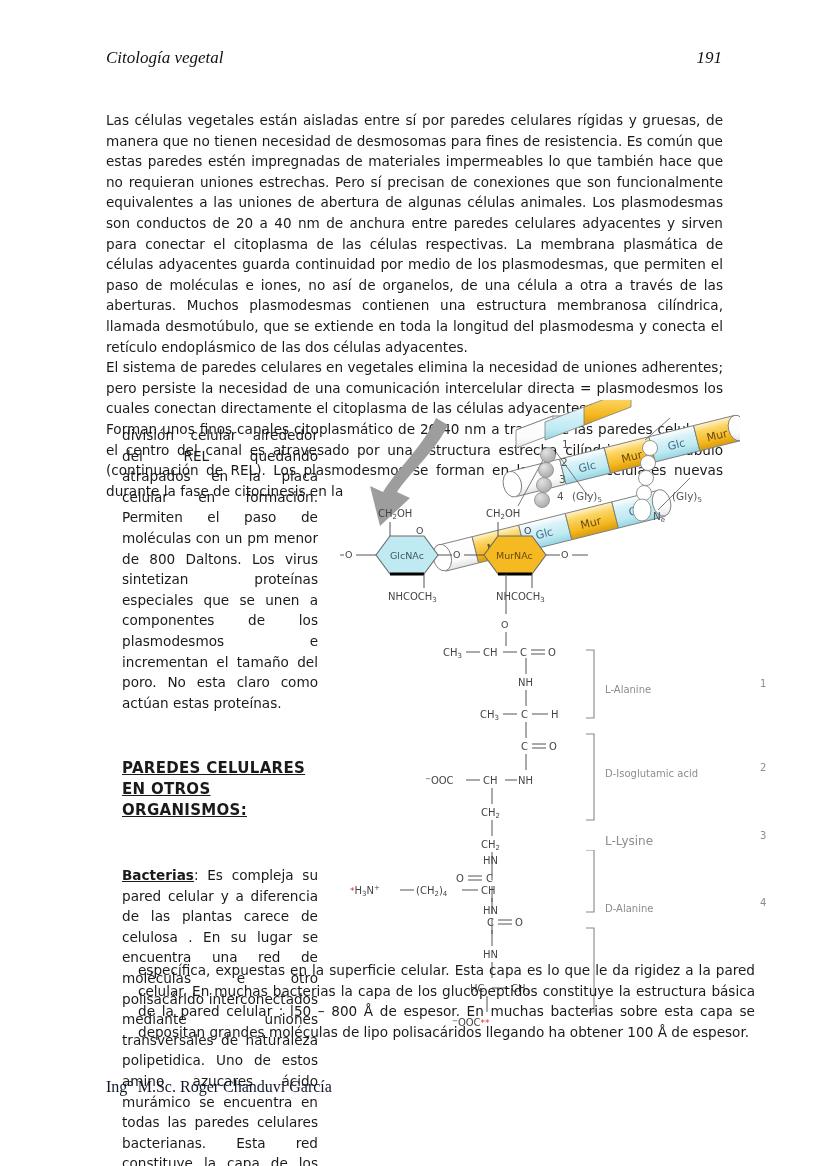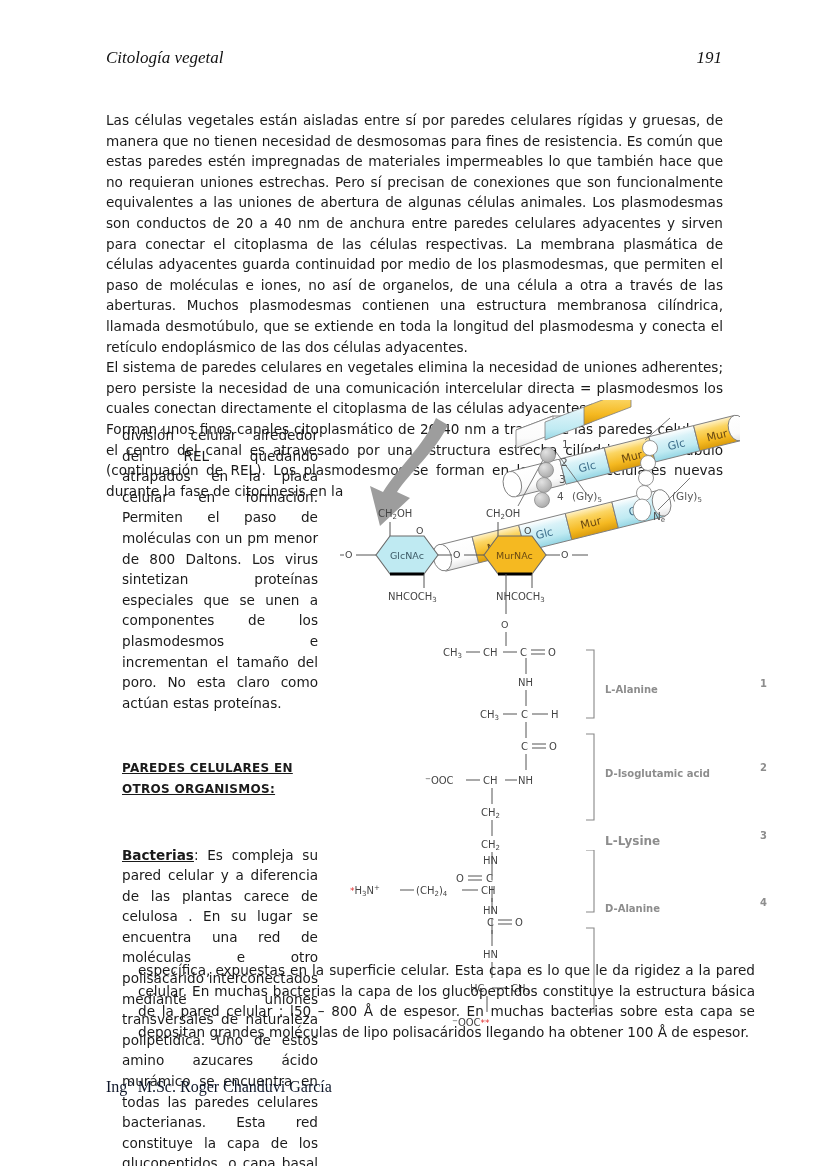--- a/index.html
+++ b/index.html
@@ -19,34 +19,34 @@
   
   .txt{font-size:13.6px;line-height:20.6px;color:#1a1a1a;text-align:justify;}
   .block-top{position:absolute;left:106px;top:90px;width:617px;margin-top:20px;}
   .block-top p{margin:0;}
 
   .col-left{position:absolute;left:106px;top:409px;width:228px;}
   .col-left p{margin:16px;}
   .col-left .gap{height:13px;}
 
   .heading{font-weight:bold;text-decoration:underline;letter-spacing:.3px;
-           font-size:12px;line-height:20.6px;text-align:left;}
+           font-size:15px;line-height:20.6px;text-align:left;}
   .bold-u{font-weight:bold;text-decoration:underline;}
   .ital{}
 
   .block-bottom{position:absolute;left:106px;top:960px;width:617px;margin-left:32px;}
   .block-bottom p{margin:0;}
 
   .footer{position:absolute;left:106px;top:1078px;
           font-family:"Liberation Serif", serif;font-size:16px;color:#0f172a;}
 
   
   .figure{position:absolute;left:340px;top:400px;width:400px;height:560px;}
   .figure svg{display:block;}
-  .fig-txt{font-family:"DejaVu Sans", sans-serif;font-weight:bold;}
+  .fig-txt{font-family:"DejaVu Sans", sans-serif;}
 </style>
 </head>
 <body>
 
 <div class="page">
 
   <div class="hdr">
     <span class="ttl">Citología vegetal</span>
     <span class="pg">191</span>
   </div>

